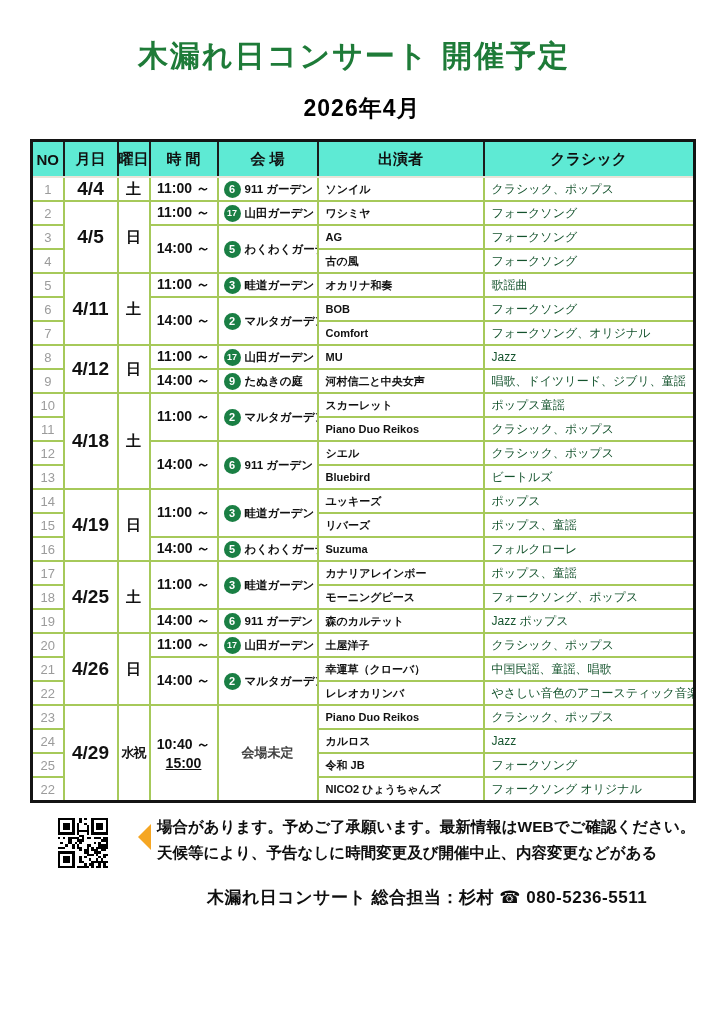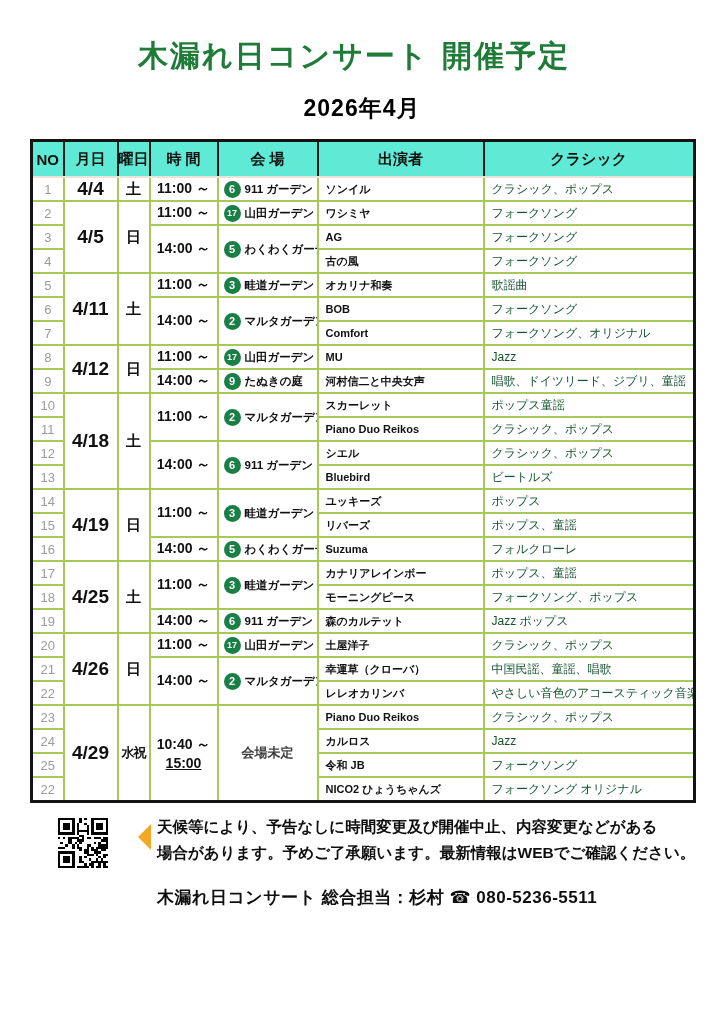--- a/index.html
+++ b/index.html
@@ -56,21 +56,21 @@
   .notice-arrow{
     position:absolute;left:138px;top:10px;width:0;height:0;
     border-top:13px solid transparent;border-bottom:13px solid transparent;
     border-right:13px solid #f5a623;
   }
   .notice{
     position:absolute;left:157px;top:0;width:540px;
     font-size:15.5px;font-weight:bold;line-height:26px;color:#0e0e0e;
   }
   .contact{
-    position:absolute;left:157px;top:72px;width:540px;
+    position:absolute;left:157px;top:72px;width:540px;text-align:center;
     font-size:17px;font-weight:bold;color:#0e0e0e;letter-spacing:0.5px;
   }
 </style>
 </head>
 <body>
 
 <h1 class="page-title">木漏れ日コンサート 開催予定</h1>
 <h2 class="month-subtitle">2026年4月</h2>
 
 <table class="schedule">
@@ -491,17 +491,17 @@
       <rect x="11" y="20" width="1" height="1" fill="#000"></rect>
       <rect x="12" y="20" width="1" height="1" fill="#000"></rect>
       <rect x="14" y="20" width="1" height="1" fill="#000"></rect>
       <rect x="16" y="20" width="1" height="1" fill="#000"></rect>
       <rect x="17" y="20" width="1" height="1" fill="#000"></rect>
       <rect x="19" y="20" width="1" height="1" fill="#000"></rect>
       <rect x="20" y="20" width="1" height="1" fill="#000"></rect>
     </svg>
   <div class="notice-arrow"></div>
   <div class="notice">
+    <div>場合があります。予めご了承願います。最新情報はWEBでご確認ください。</div>
     <div>天候等により、予告なしに時間変更及び開催中止、内容変更などがある</div>
-    <div>場合があります。予めご了承願います。最新情報はWEBでご確認ください。</div>
   </div>
   <div class="contact">木漏れ日コンサート 総合担当：杉村 ☎ 080-5236-5511</div>
 </div>
 
 </body></html>

